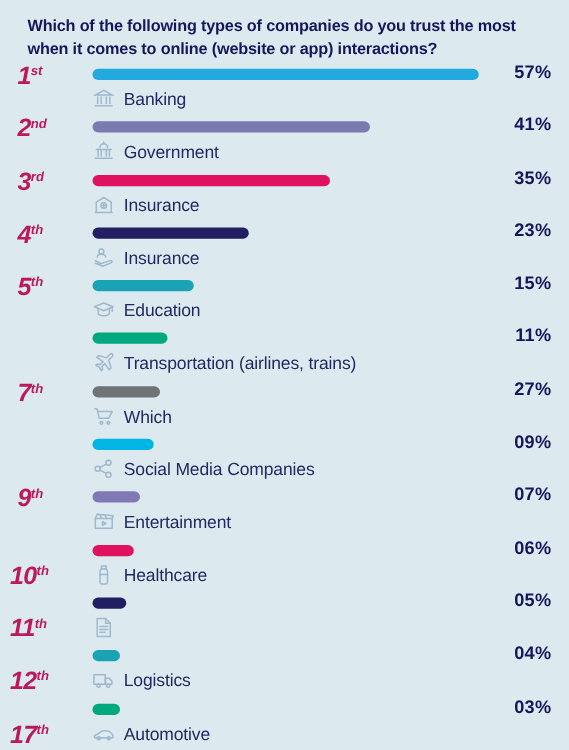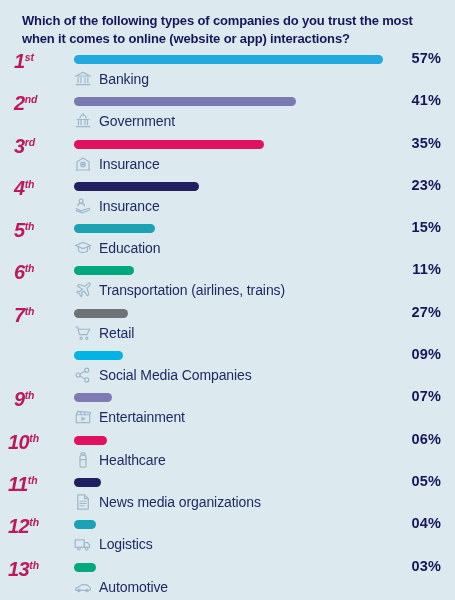--- a/index.html
+++ b/index.html
@@ -53,21 +53,21 @@
     white-space: nowrap;
     line-height: 1;
   }
   .rank .sfx {
     font-size: 10.5px;
     font-style: italic;
     font-weight: bold;
     vertical-align: 7px;
     letter-spacing: 0;
   }
-  .rank.wide { left: 8px; }
+  .rank.wide { left: 8px; margin-top: 19px; }
 
   .bar-track {
     position: absolute;
     left: 74px;
     top: 5px;
     height: 9px;
     width: 312px;
   }
   .bar {
     height: 9px;
@@ -211,21 +211,20 @@
           <svg width="18" height="18" viewBox="0 0 24 24" fill="none" stroke="#9fb8cc" stroke-width="1.6" stroke-linecap="round" stroke-linejoin="round">
             <path d="M2 8.6 12 4.5l10 4.1L12 12.8 2 8.6z"></path>
             <path d="M6 10.7v4.4c0 1.6 2.7 2.9 6 2.9s6-1.3 6-2.9v-4.4"></path>
             <path d="M21 9v4.5"></path>
           </svg>
         </span>
       <span class="lbl">Education</span>
     </div>
   </div>
     <div class="row">
-    <div class="rank"><span>6</span><span class="sfx">th</span></div>
 
     <div class="bar-track">
       <div class="bar" style="width:59.62px;background:#00a87e;"></div>
     </div>
 
     <div class="pct">11%</div>
 
     <div class="cat">
       <span class="ic">
           <svg width="18" height="18" viewBox="0 0 24 24" fill="none" stroke="#9fb8cc" stroke-width="1.6" stroke-linecap="round" stroke-linejoin="round">
@@ -245,21 +244,21 @@
     <div class="pct">27%</div>
 
     <div class="cat">
       <span class="ic">
           <svg width="18" height="18" viewBox="0 0 24 24" fill="none" stroke="#9fb8cc" stroke-width="1.6" stroke-linecap="round" stroke-linejoin="round">
             <path d="M2.5 4h2.3l2.4 10.2h10L21 7H6"></path>
             <circle cx="9.5" cy="19" r="1.5"></circle>
             <circle cx="17" cy="19" r="1.5"></circle>
           </svg>
         </span>
-      <span class="lbl">Retail</span>
+      <span class="lbl">Which</span>
     </div>
   </div>
     <div class="row">
 
     <div class="bar-track">
       <div class="bar" style="width:48.78px;background:#00b4e4;"></div>
     </div>
 
     <div class="pct">09%</div>
 
@@ -326,21 +325,20 @@
     <div class="pct">05%</div>
 
     <div class="cat">
       <span class="ic">
           <svg width="18" height="18" viewBox="0 0 24 24" fill="none" stroke="#9fb8cc" stroke-width="1.6" stroke-linecap="round" stroke-linejoin="round">
             <path d="M5 2.5h9l5 5v14H5z"></path>
             <path d="M14 2.5v5h5"></path>
             <path d="M7.8 11h8.4M7.8 14h8.4M7.8 17h5.6"></path>
           </svg>
         </span>
-      <span class="lbl">News media organizations</span>
     </div>
   </div>
     <div class="row">
     <div class="rank wide"><span>12</span><span class="sfx">th</span></div>
 
     <div class="bar-track">
       <div class="bar" style="width:22px;background:#1aa3b5;"></div>
     </div>
 
     <div class="pct">04%</div>
@@ -351,21 +349,21 @@
             <path d="M1.5 6.5h12.2v10H1.5z"></path>
             <path d="M13.7 10h4l3 3.2v3.3h-7z"></path>
             <circle cx="6.6" cy="18" r="1.7"></circle>
             <circle cx="16.8" cy="18" r="1.7"></circle>
           </svg>
         </span>
       <span class="lbl">Logistics</span>
     </div>
   </div>
     <div class="row">
-    <div class="rank wide"><span>13</span><span class="sfx">th</span></div>
+    <div class="rank wide"><span>17</span><span class="sfx">th</span></div>
 
     <div class="bar-track">
       <div class="bar" style="width:22px;background:#00a87e;"></div>
     </div>
 
     <div class="pct">03%</div>
 
     <div class="cat">
       <span class="ic">
           <svg width="18" height="18" viewBox="0 0 24 24" fill="none" stroke="#9fb8cc" stroke-width="1.6" stroke-linecap="round" stroke-linejoin="round">

